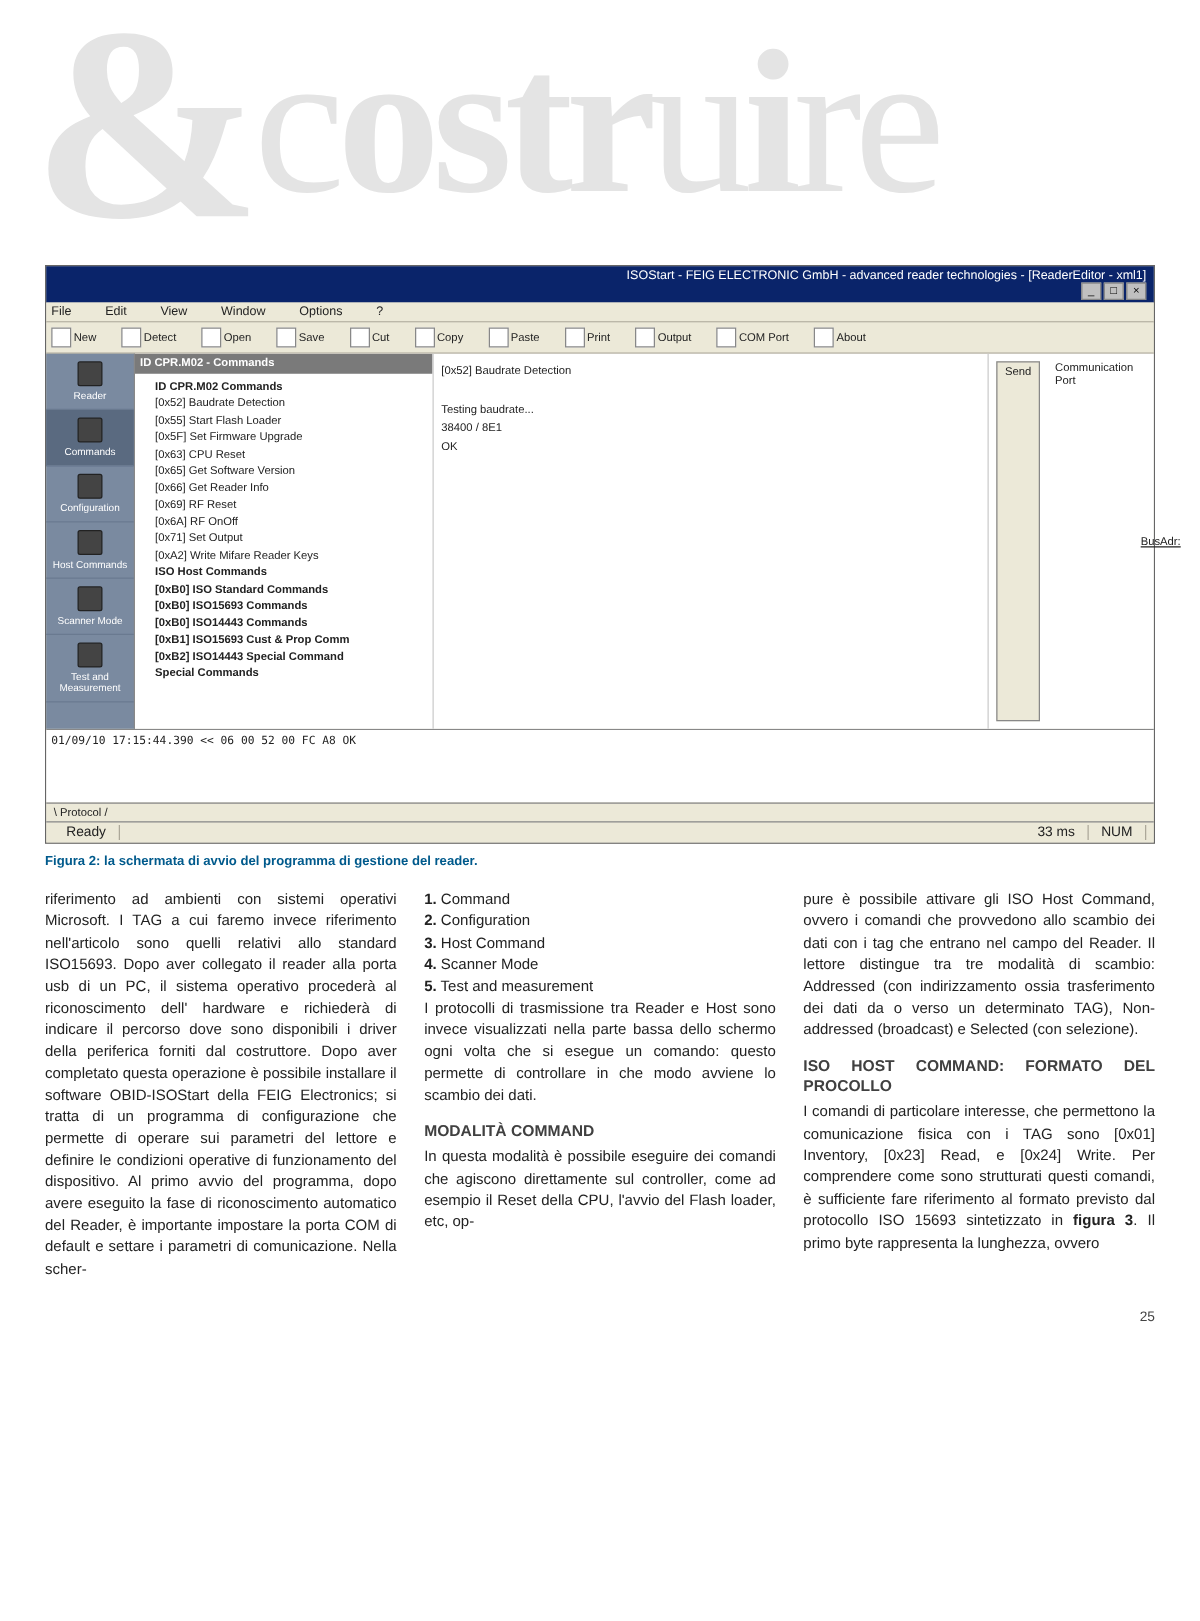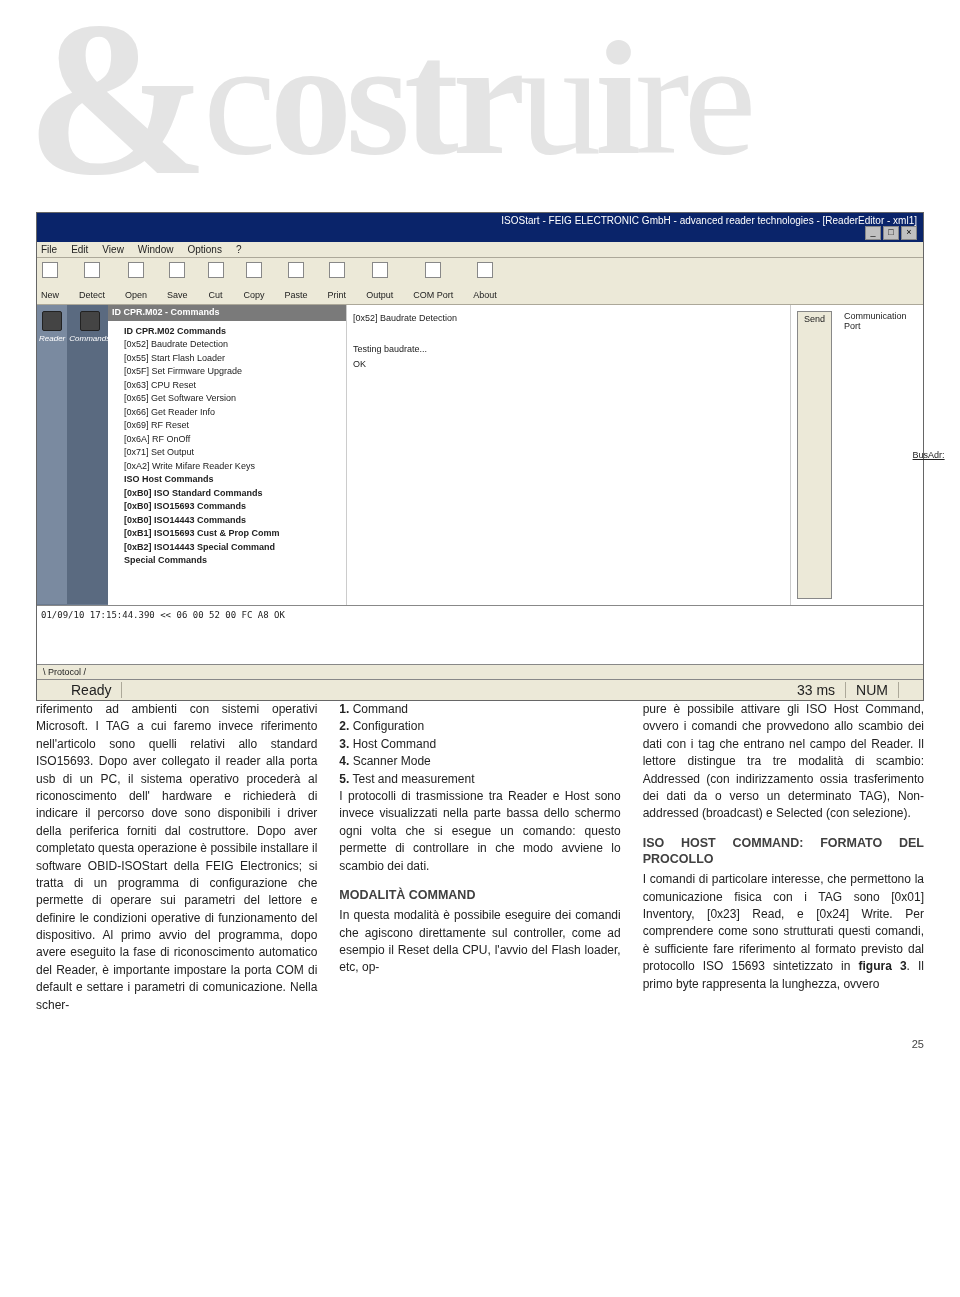--- a/index.html
+++ b/index.html
@@ -9,42 +9,42 @@
   .headline .c1{font-weight:400;}
   .headline .os{font-weight:700;}
   .headline .tr{font-weight:700;}
   .headline .u{font-weight:400;}
   .headline .i{font-weight:700;}
   .headline .re{font-weight:400;}
   .screenshot{border:1px solid #666;background:#d6d3c9;}
   .ss-titlebar{background:#0a246a;color:#fff;font-size:10px;padding:2px 6px;display:flex;align-items:flex-end;flex-direction:column;}
   .ss-titlebar .winbtns{margin-left:auto;display:flex;gap:2px;}
   .ss-titlebar .winbtns span{background:#c0c0c0;color:#000;width:14px;height:12px;border:1px solid #888;font-size:9px;text-align:center;line-height:11px;}
-  .ss-menubar{background:#ece9d8;border-bottom:1px solid #aca899;font-size:10px;padding:2px 4px;display:flex;gap:14px;}
+  .ss-menubar{background:#ece9d8;border-bottom:1px solid #aca899;font-size:10px;padding:2px 4px;display:flex;gap:27px;}
   .ss-toolbar{background:#ece9d8;border-bottom:1px solid #aca899;font-size:9px;padding:4px 4px;display:flex;gap:20px;}
-  .ss-tool{display:flex;flex-direction:column;align-items:center;gap:12px;}
+  .ss-tool{display:flex;align-items:center;gap:2px;}
   .ss-tool .icon{width:14px;height:14px;border:1px solid #888;background:#fff;}
   .ss-body{display:flex;height:300px;}
-  .ss-sidebar{width:70px;background:#7a8aa0;border-right:1px solid #888;display:flex;flex-direction:row;font-style:italic;}
+  .ss-sidebar{width:70px;background:#7a8aa0;border-right:1px solid #888;display:flex;flex-direction:column;}
   .ss-sideitem{font-size:8px;color:#fff;text-align:center;padding:6px 2px;border-bottom:1px solid #6a7a90;display:flex;flex-direction:column;align-items:center;gap:3px;}
   .ss-sideitem .sicon{width:18px;height:18px;background:#444;border:1px solid #222;border-radius:2px;}
   .ss-sideitem.sel{background:#5a6a80;}
   .ss-main{flex:1;display:flex;background:#fff;}
   .ss-tree{width:230px;border-right:1px solid #ccc;padding:4px;font-size:9px;line-height:1.5;overflow:hidden;}
   .ss-tree .th{background:#7a7a7a;color:#fff;padding:1px 4px;font-weight:bold;margin:-4px -4px 4px -4px;}
   .ss-node{padding-left:12px;white-space:nowrap;}
   .ss-node.bold{font-weight:bold;}
   .ss-center{flex:1;padding:6px;font-size:9px;line-height:1.7;position:relative;}
   .ss-right{width:120px;border-left:1px solid #ccc;padding:6px;font-size:9px;display:flex;flex-direction:row;gap:6px;}
   .ss-btn{background:#ece9d8;border:1px solid #888;padding:2px 6px;text-align:center;}
   .ss-field{display:flex;justify-content:center;align-items:center;gap:16px;text-decoration:underline;}
   .ss-field input{width:40px;font-size:9px;border:1px solid #888;padding:0 2px;}
   .ss-log{border-top:1px solid #888;background:#fff;font-family:monospace;font-size:9px;padding:4px;height:50px;}
   .ss-logtabs{background:#ece9d8;border-top:1px solid #888;font-size:9px;padding:2px 6px;}
-  .ss-status{background:#ece9d8;border-top:1px solid #888;font-size:14px;padding:2px 24px;display:flex;}
+  .ss-status{background:#ece9d8;border-top:1px solid #888;font-size:11px;padding:2px 6px;display:flex;}
   .ss-status .seg{border-right:1px solid #aca899;padding:0 10px;}
   .caption{font-family:Arial,sans-serif;font-size:10.5px;font-weight:bold;color:#005a8c;margin:8px 0 16px 0;}
   .columns{display:flex;gap:22px;font-size:12px;line-height:1.45;text-align:justify;}
   .col{flex:1;}
   .col p{margin:0;}
   .col b{font-weight:bold;}
   .h2blue{color:#404040;font-weight:bold;font-size:12.5px;margin:12px 0 4px 0;line-height:1.3;}
   .pagenum{text-align:right;font-size:11px;color:#444;margin-top:24px;}
 </style>
 </head>
@@ -164,20 +164,21 @@
           <div class="ss-node bold">[0xB0] ISO15693 Commands</div>
           <div class="ss-node bold">[0xB0] ISO14443 Commands</div>
           <div class="ss-node bold">[0xB1] ISO15693 Cust &amp; Prop Comm</div>
           <div class="ss-node bold">[0xB2] ISO14443 Special Command</div>
           <div class="ss-node bold">Special Commands</div>
         </div>
         <div class="ss-center">
           <div>[0x52] Baudrate Detection</div>
           <br>
           <div>Testing baudrate...</div>
+          <div>38400 / 8E1</div>
           <div>OK</div>
         </div>
         <div class="ss-right">
           <div class="ss-btn">Send</div>
           <div style="flex:1"></div>
           <div>Communication Port</div>
           <div class="ss-field">
             <span>BusAdr:</span>
             <input value="255" style="">
           </div>
@@ -196,20 +197,21 @@
     </div>
     <div class="ss-logtabs">\ <span>Protocol</span> /</div>
     <div class="ss-status">
       <div class="seg">Ready</div>
       <div style="flex:1"></div>
       <div class="seg">33 ms</div>
       <div class="seg">NUM</div>
     </div>
   </div>
 
+  <div class="caption">Figura 2: la schermata di avvio del programma di gestione del reader.</div>
 
   <div class="columns">
     <div class="col">
       <p>riferimento ad ambienti con sistemi operativi Microsoft. I TAG a cui faremo invece riferimento nell'articolo sono quelli relativi allo standard ISO15693. Dopo aver collegato il reader alla porta usb di un PC, il sistema operativo procederà al riconoscimento dell' hardware e richiederà di indicare il percorso dove sono disponibili i driver della periferica forniti dal costruttore. Dopo aver completato questa operazione è possibile installare il software OBID-ISOStart della FEIG Electronics; si tratta di un programma di configurazione che permette di operare sui parametri del lettore e definire le condizioni operative di funzionamento del dispositivo. Al primo avvio del programma, dopo avere eseguito la fase di riconoscimento automatico del Reader, è importante impostare la porta COM di default e settare i parametri di comunicazione. Nella scher-</p>
     </div>
     <div class="col">
       <p><b>1.</b> <span>Command</span></p>
       <p><b>2.</b> <span>Configuration</span></p>
       <p><b>3.</b> <span>Host Command</span></p>
       <p><b>4.</b> <span>Scanner Mode</span></p>

